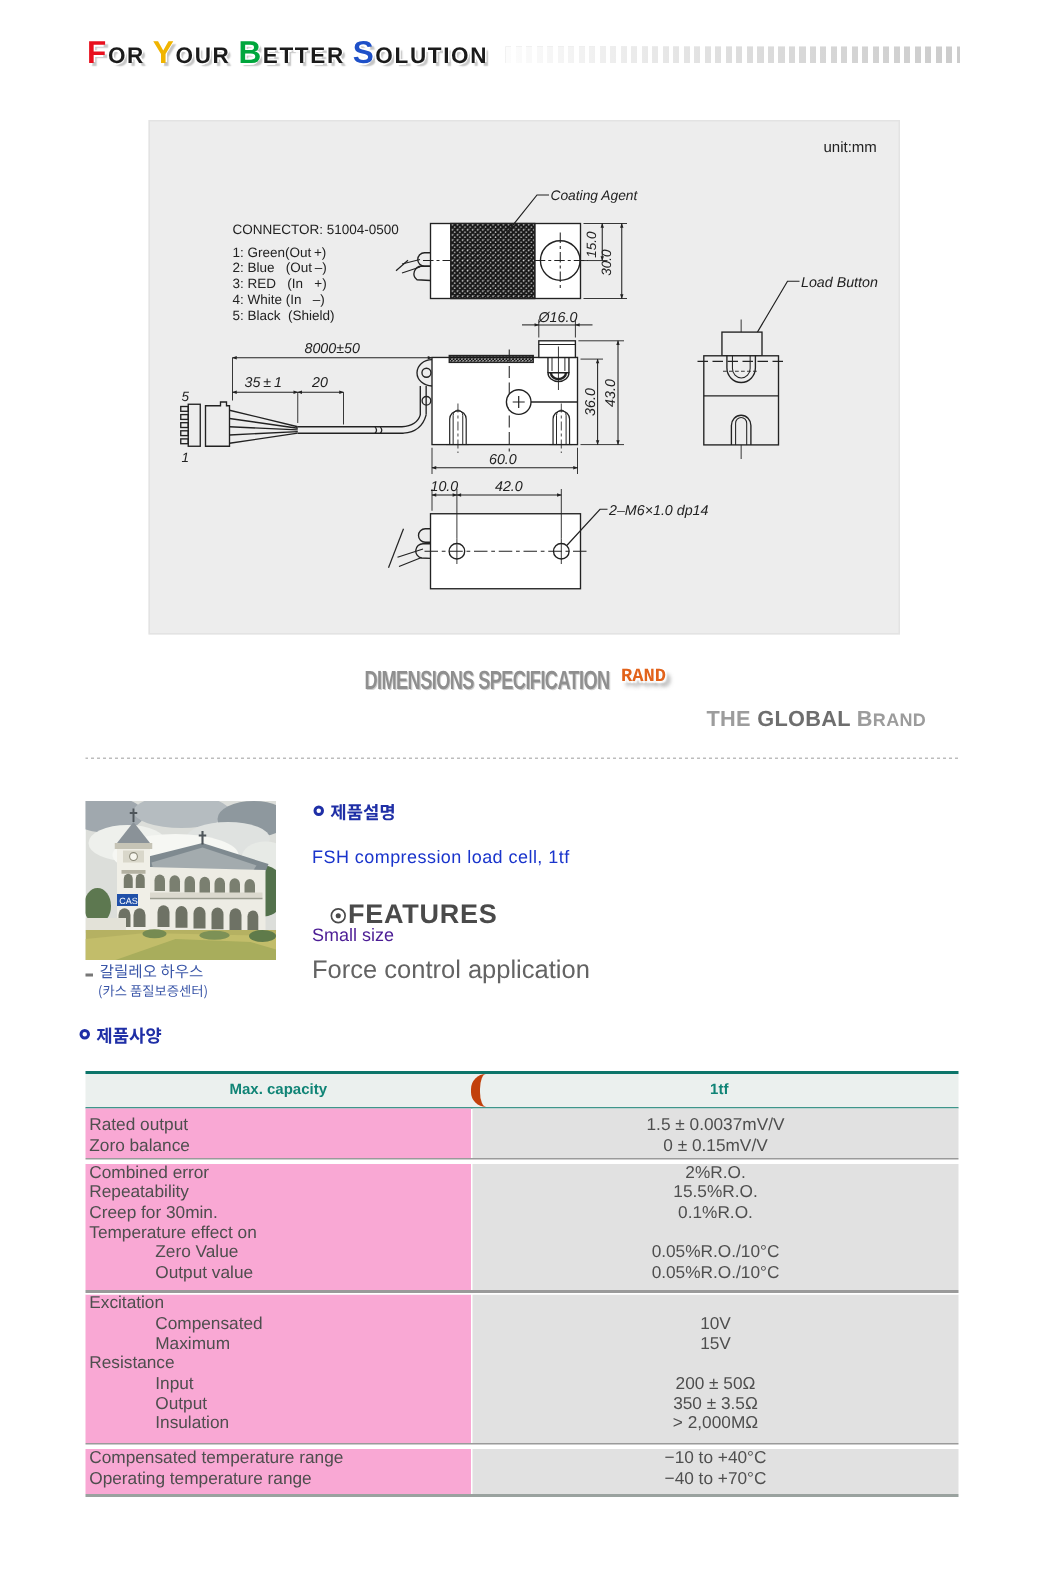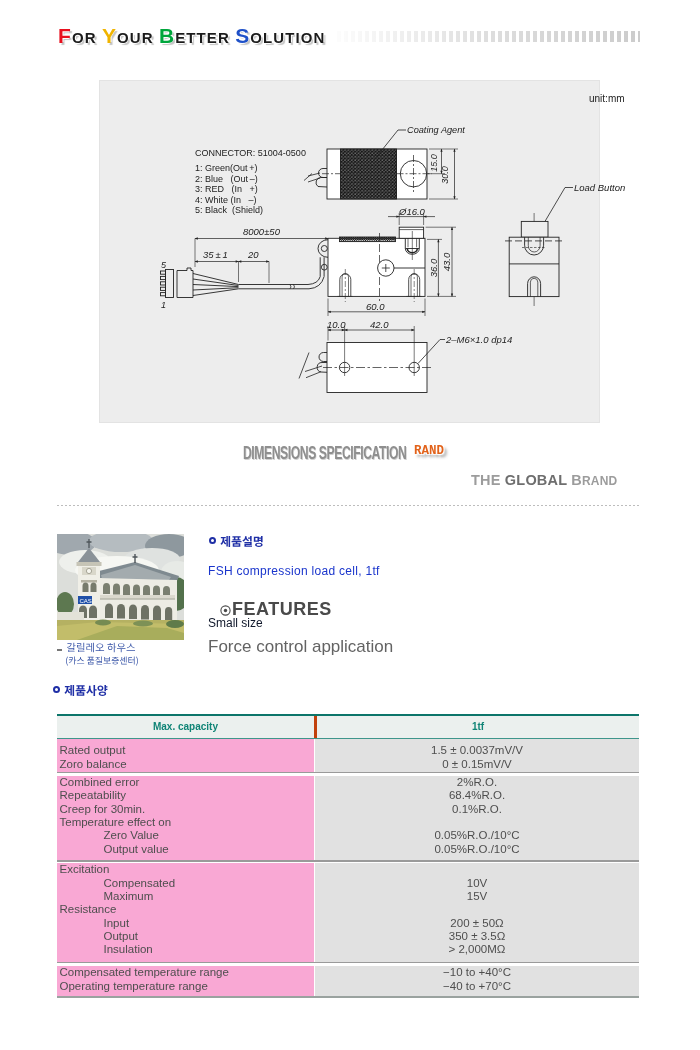--- a/index.html
+++ b/index.html
@@ -9,41 +9,41 @@
 .title{left:58px;top:24px;white-space:nowrap;font-weight:bold;color:#1b1b1b;
   text-shadow:-1px -1px 0 #fff,1px -1px 0 #fff,-1px 1px 0 #fff,2px 2px 1px #c4c4c4;
   font-size:15px;letter-spacing:1.1px;}
 .title b{font-size:21px;font-weight:bold;}
 .title .r{color:#e8101e;} .title .y{color:#f0b400;} .title .g{color:#00a63c;} .title .b{color:#1e50c8;}
 
 .stripes{left:337px;top:31px;width:303px;height:11px;
   background-image:linear-gradient(to left, rgba(255,255,255,0) 0%, rgba(255,255,255,0.35) 50%, rgba(255,255,255,0.95) 100%),
    repeating-linear-gradient(to right,#cccccc 0px,#cccccc 4px,#ffffff 4px,#ffffff 7px);}
 
-.panel{left:99px;top:80px;width:501px;height:343px;background:#ededed;border:1px solid #e3e3e3;box-sizing:border-box;padding-left:40px;}
+.panel{left:99px;top:80px;width:501px;height:343px;background:#ededed;border:1px solid #e3e3e3;box-sizing:border-box;}
 
 .dimspec{left:243px;top:443px;font-size:17.5px;font-weight:bold;color:#8f8f8f;letter-spacing:-0.6px;transform:scaleX(0.695);transform-origin:0 0;white-space:nowrap;text-shadow:1px 1px 0 #d0d0d0;}
 .click{left:414px;top:444px;font-family:"Liberation Mono",monospace;font-size:12.5px;font-weight:bold;color:#e2621a;letter-spacing:0px;white-space:nowrap;
  text-shadow:-1px -1px 1px #fff,1px -1px 1px #fff,-1px 1px 1px #fff,1px 1px 1px #fff,3px 3px 3px rgba(110,110,110,0.75);}
 
 .brand{left:471px;top:472px;font-size:14.5px;font-weight:bold;color:#9c9c9c;letter-spacing:0.2px;white-space:nowrap;}
 .brand .gl{color:#6e6e6e;}
 .brand small{font-size:12px;font-weight:bold;}
 
 .dotsep{left:57px;top:505px;width:582px;height:2px;background-image:repeating-linear-gradient(to right,#bdbdbd 0 2px,transparent 2px 4px);background-size:100% 1px;background-repeat:no-repeat;}
 
 .photo{left:57px;top:534px;width:127px;height:106px;}
 .cap1{left:66px;top:641px;}
 .cap2{left:64px;top:655px;}
 
 .bullet{width:7px;height:7px;border:2px solid #1f2fa6;border-radius:50%;box-sizing:border-box;background:#fff;}
 .sec1{left:220px;top:534px;}
 .fsh{left:208px;top:564px;font-size:12px;color:#1a35cc;letter-spacing:0.3px;white-space:nowrap;}
 .features{left:220px;top:599px;font-size:18px;font-weight:bold;color:#4a4a4a;letter-spacing:0.5px;}
-.feat1{left:208px;top:616px;font-size:12px;color:#0f172a;}
+.feat1{left:208px;top:616px;font-size:12px;color:#4c1d95;}
 .feat2{left:208px;top:637px;font-size:17px;color:#636363;}
 .sec2{left:64px;top:683px;}
 
 .tbl{left:57px;top:714px;width:582px;}
 .tbl .toprule{height:2px;background:#0c756a;}
 .tbl .head{display:flex;background:#ebf0ee;border-bottom:1px solid #3e968b;height:22px;line-height:22px;}
 .tbl .head div{font-size:10px;font-weight:bold;color:#108476;text-align:center;}
 .tbl .c1{width:257px;} .tbl .c2{width:325px;}
 .tbl .grp{display:flex;}
 .tbl .grp .c1{background:#f9a8d4;box-sizing:border-box;}
@@ -428,21 +428,21 @@
       </g>
     </svg>
   </div>
 
 <div class="abs tbl">
 
 <div class="toprule"></div>
 
 <div class="head">
       <div class="c1">Max. capacity</div>
-      <div class="c2" style="border-left:3px solid #c2410c;box-sizing:border-box;">1tf</div>
+      <div class="c2" style="border-left:6px solid #c2410c;box-sizing:border-box;border-radius:10px;">1tf</div>
     </div>
 
 <div class="grp g1">
       <div class="c1">
 <div class="ln">Rated output</div>
 <div class="ln">Zoro balance</div>
 </div>
       <div class="c2">
 <div class="ln">1.5 ± 0.0037mV/V</div>
 <div class="ln">0 ± 0.15mV/V</div>
@@ -454,21 +454,21 @@
       <div class="c1">
 <div class="ln">Combined error</div>
 <div class="ln">Repeatability</div>
 <div class="ln">Creep for 30min.</div>
 <div class="ln">Temperature effect on</div>
 <div class="ln in">Zero Value</div>
 <div class="ln in">Output value</div>
 </div>
       <div class="c2">
 <div class="ln">2%R.O.</div>
-<div class="ln">68.4%R.O.</div>
+<div class="ln">15.5%R.O.</div>
 <div class="ln">0.1%R.O.</div>
 <div class="ln">&nbsp;</div>
 <div class="ln">0.05%R.O./10°C</div>
 <div class="ln">0.05%R.O./10°C</div>
 </div>
     </div>
 <div class="sep s2"></div>
 
 <div class="grp g3">
       <div class="c1">

